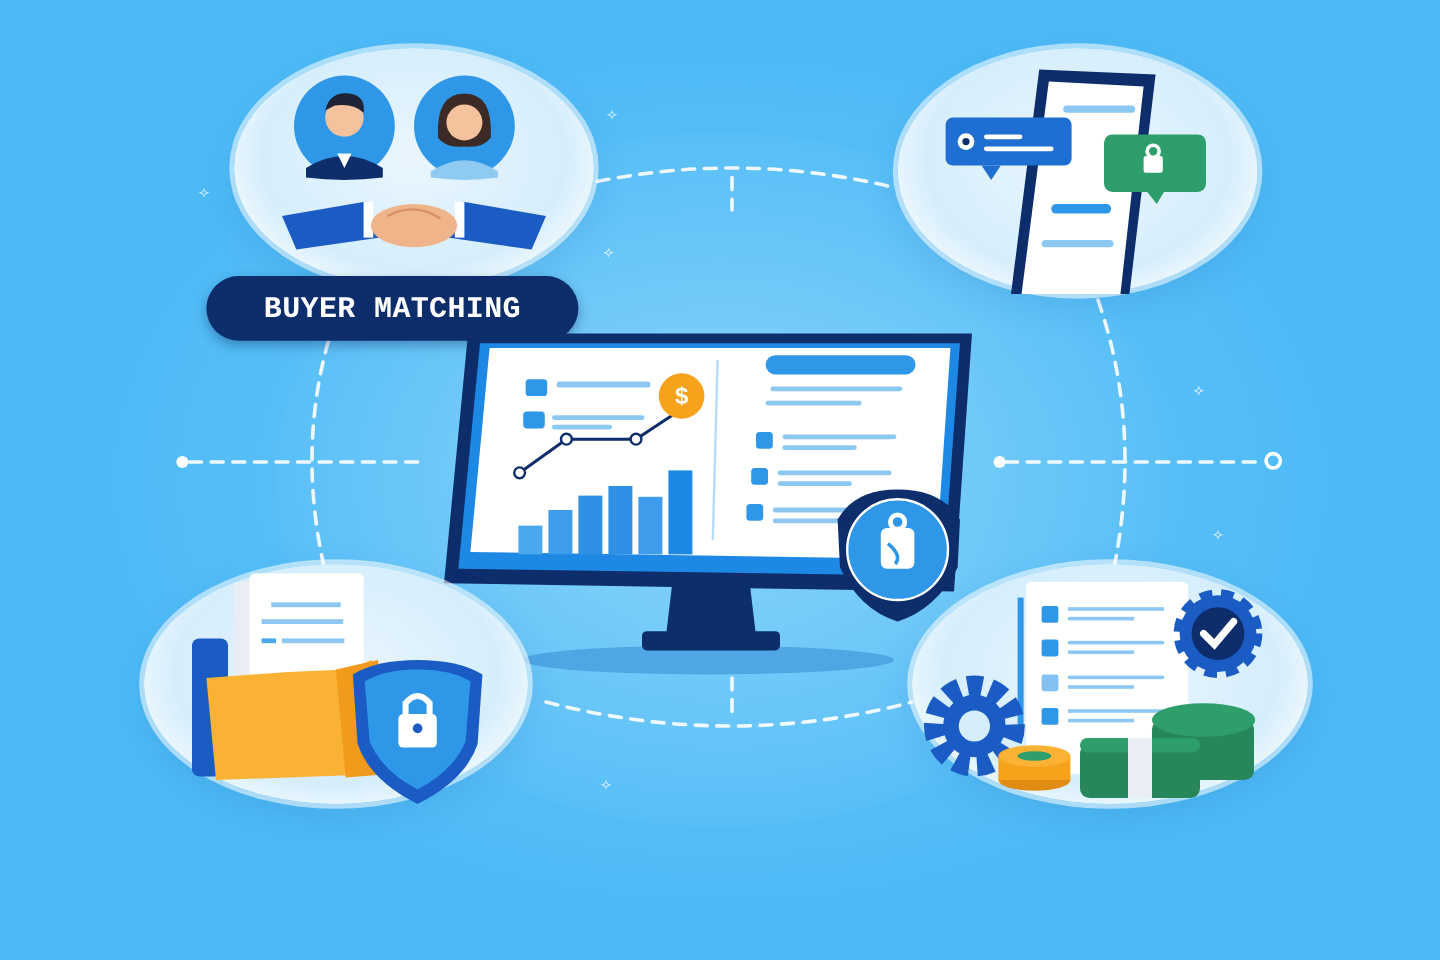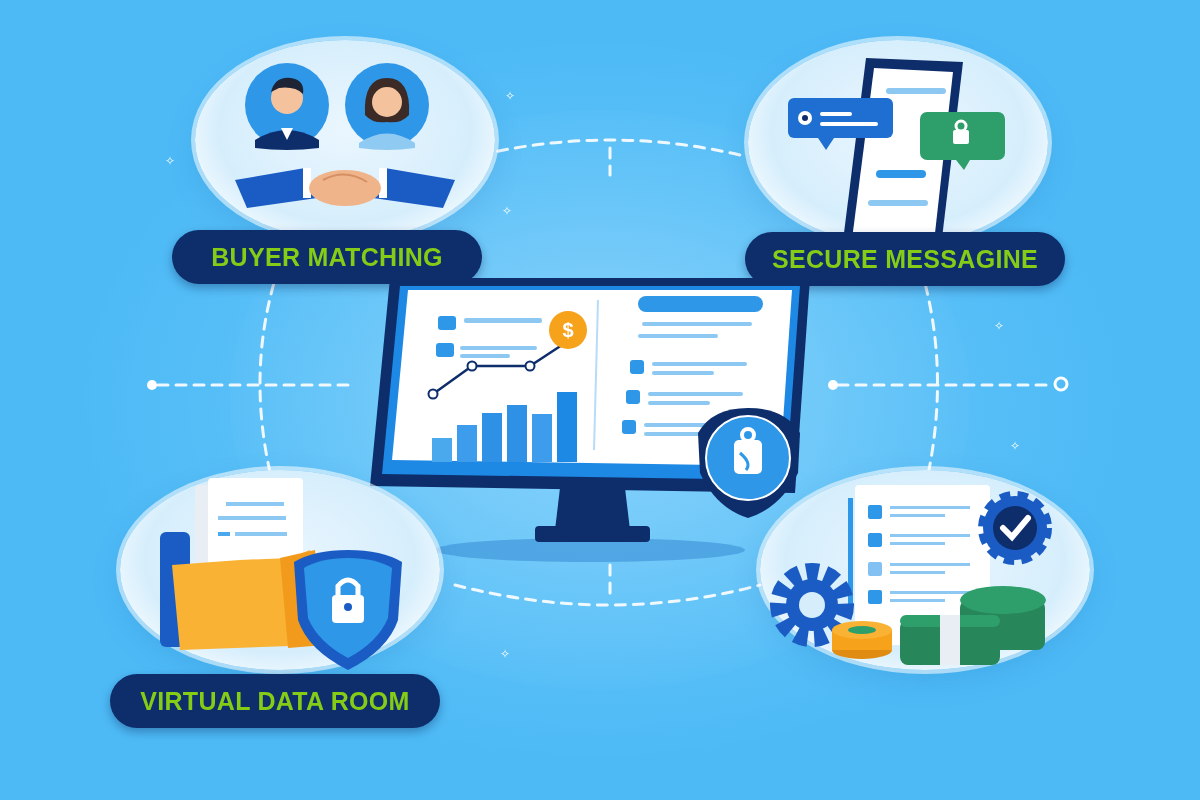--- a/index.html
+++ b/index.html
@@ -22,22 +22,22 @@
     box-shadow: 0 0 0 4px rgba(255,255,255,0.55), 0 10px 30px rgba(20,90,170,0.15);
   }
   .bubble svg { position: absolute; inset: 0; }
   .pill {
     position: absolute; height: 54px; border-radius: 27px;
     background: #0d2d6b;
     box-shadow: 0 4px 10px rgba(10,30,80,0.35);
     display: flex; align-items: center; justify-content: center;
   }
   .pill span {
-    color: #84cc16; font-weight: 700; font-size: 25px; letter-spacing: 0.3px;
-    font-family: Liberation Sans, sans-serif;
+    color: #ffffff; font-weight: 700; font-size: 25px; letter-spacing: 0.3px;
+    font-family: Liberation Mono, monospace;
   }
   .monitor { position: absolute; left: 360px; top: 268px; width: 470px; height: 300px; }
   .monitor svg { position: absolute; inset: 0; }
   .sparkle { position: absolute; color: #ffffff; font-size: 12px; line-height: 1; opacity: 0.9; }
 </style>
 </head>
 <body>
 
 <div class="stage">
   <div class="glow"></div>
@@ -112,23 +112,20 @@
         <rect x="72" y="82" width="58" height="4" rx="2" fill="#ffffff"></rect>
       </g>
       <g>
         <rect x="172" y="72" width="85" height="48" rx="7" fill="#2e9e6a"></rect>
         <path d="M208 120 L216 130 L222 120 Z" fill="#2e9e6a"></path>
         <rect x="205" y="90" width="16" height="14" rx="2" fill="#ffffff"></rect>
         <circle cx="213" cy="86" r="5" fill="none" stroke="#ffffff" stroke-width="3"></circle>
       </g>
     </svg>
   </div>
-  <div class="pill" style="left:745px;top:232px;width:320px">
-    <span>SECURE MESSAGINE</span>
-  </div>
 
   <div class="monitor">
     <svg viewBox="0 0 470 300" width="470" height="300">
       <ellipse cx="230" cy="282" rx="155" ry="12" fill="#3a8fd6" opacity="0.6"></ellipse>
       <rect x="175" y="258" width="115" height="16" rx="4" fill="#0d2d6b"></rect>
       <path d="M200 220 L265 220 L270 262 L195 262 Z" fill="#0d2d6b"></path>
       <path d="M30 10 L450 10 L435 225 L10 218 Z" fill="#0d2d6b"></path>
       <path d="M40 18 L440 18 L426 212 L22 206 Z" fill="#1e88e5"></path>
       <path d="M48 22 L432 22 L420 198 L32 192 Z" fill="#ffffff"></path>
       <g>
@@ -193,23 +190,20 @@
         <path d="M160 88 L195 80 L205 175 L168 178 Z" fill="#f29a1b"></path>
       </g>
       <g>
         <path d="M228 80 Q262 80 282 92 L278 150 Q268 180 228 200 Q188 180 178 150 L174 92 Q194 80 228 80 Z" fill="#1a5cc4"></path>
         <path d="M228 88 Q256 88 272 98 L268 148 Q258 172 228 188 Q198 172 188 148 L184 98 Q200 88 228 88 Z" fill="#2f97e8"></path>
         <rect x="212" y="125" width="32" height="28" rx="4" fill="#ffffff"></rect>
         <path d="M218 125 L218 116 Q228 104 238 116 L238 125" stroke="#ffffff" stroke-width="5" fill="none"></path>
         <circle cx="228" cy="137" r="4" fill="#1a5cc4"></circle>
       </g>
     </svg>
-  </div>
-  <div class="pill" style="left:110px;top:674px;width:330px">
-    <span>VIRTUAL DATA ROOM</span>
   </div>
 
   <div class="bubble" style="left:760px;top:470px;width:330px;height:200px">
     <svg viewBox="0 0 330 200" width="330" height="200">
       <g>
         <rect x="95" y="15" width="135" height="160" rx="4" fill="#ffffff"></rect>
         <rect x="88" y="28" width="5" height="110" fill="#2f97e8"></rect>
         <g fill="#2f97e8">
           <rect x="108" y="35" width="14" height="14" rx="2"></rect>
           <rect x="108" y="63" width="14" height="14" rx="2"></rect>

